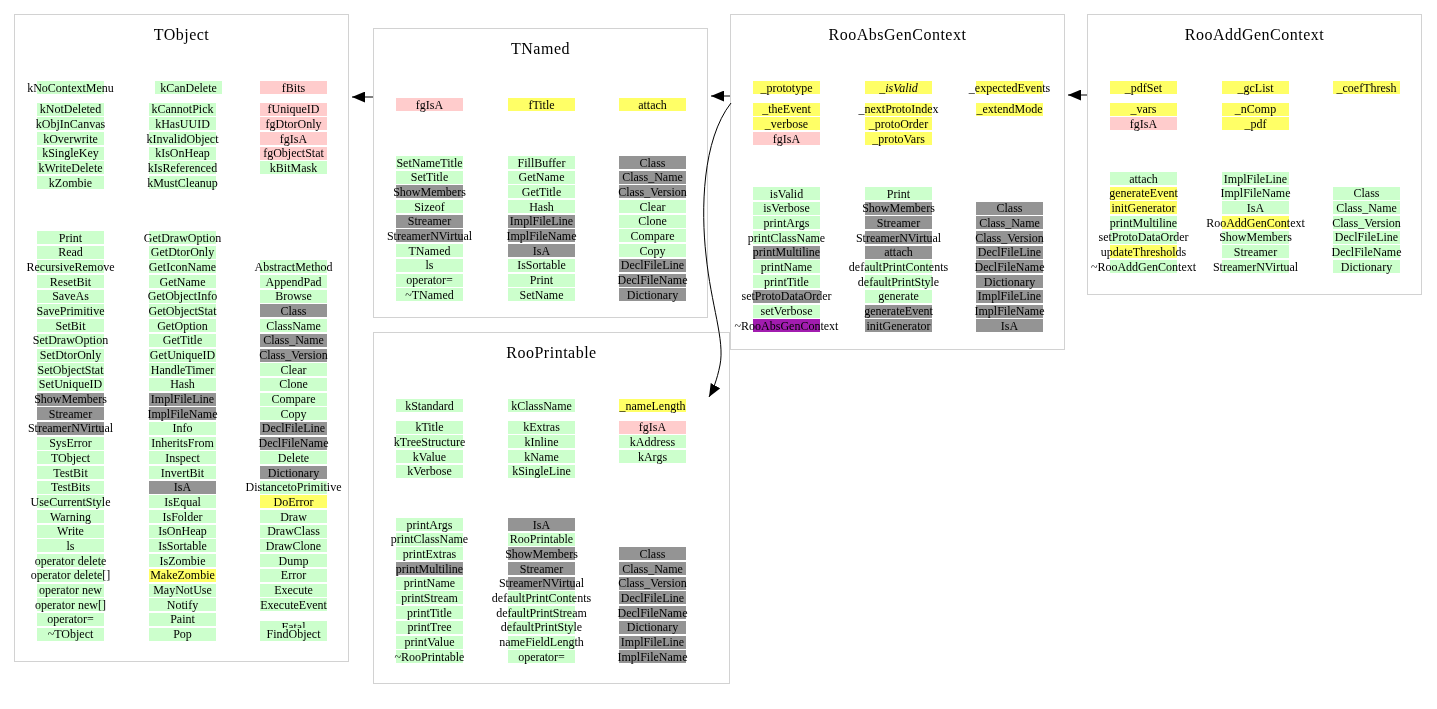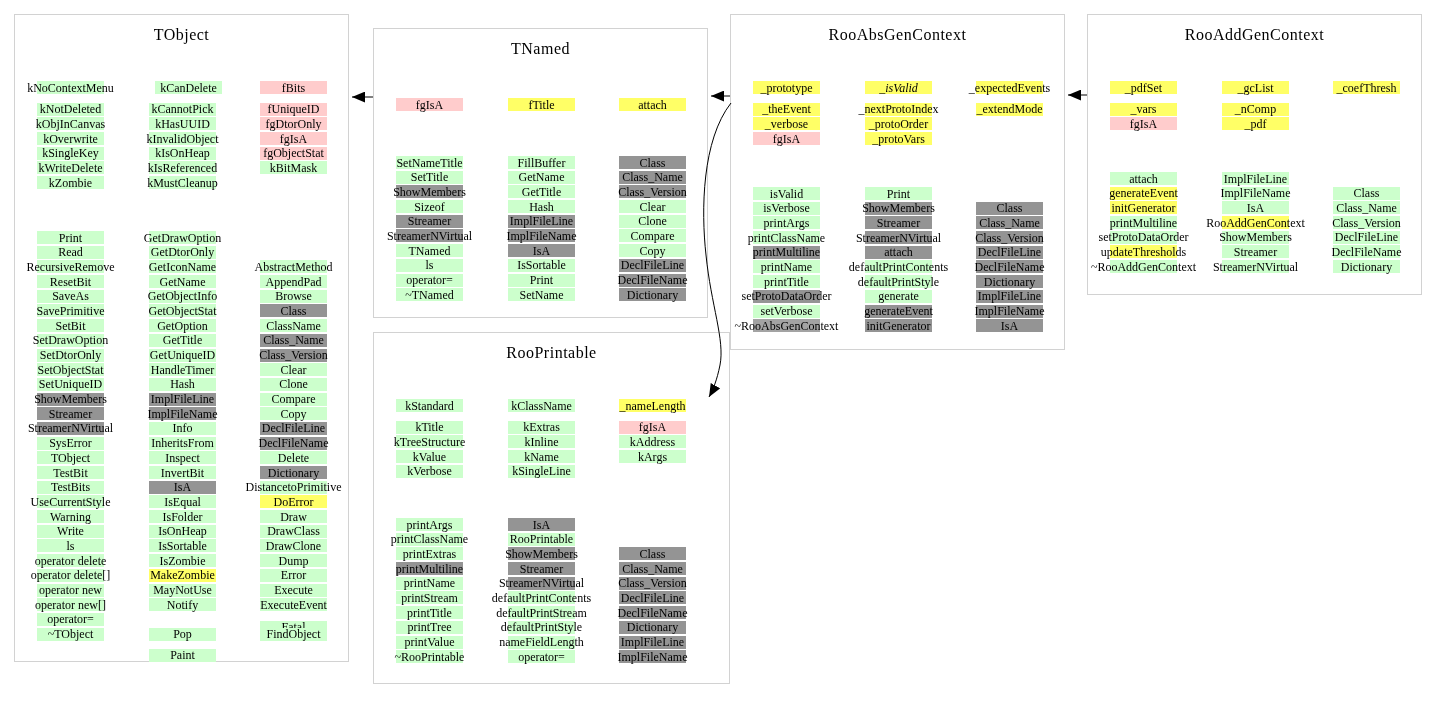--- a/index.html
+++ b/index.html
@@ -431,21 +431,21 @@
             <div class="cell" style="background-color: rgb(204, 255, 204);">
               <span>MayNotUse</span>
             </div>
           </div>
           <div class="mrow">
             <div class="cell" style="background-color: rgb(204, 255, 204);">
               <span>Notify</span>
             </div>
           </div>
           <div class="mrow">
-            <div class="cell" style="background-color: rgb(204, 255, 204); margin-top: 36px;">
+            <div class="cell" style="background-color: rgb(204, 255, 204);">
               <span>Paint</span>
             </div>
           </div>
           <div class="mrow">
             <div class="cell" style="background-color: rgb(204, 255, 204);">
               <span>Pop</span>
             </div>
           </div>
         </div>
       <div class="col c2 off2">
@@ -1099,21 +1099,21 @@
             <div class="cell" style="background-color: rgb(148, 148, 148);">
               <span>setProtoDataOrder</span>
             </div>
           </div>
           <div class="mrow">
             <div class="cell" style="background-color: rgb(204, 255, 204);">
               <span>setVerbose</span>
             </div>
           </div>
           <div class="mrow">
-            <div class="cell" style="background-color: #a3a3a3;">
+            <div class="cell" style="background-color: #a21caf;">
               <span>~RooAbsGenContext</span>
             </div>
           </div>
         </div>
       <div class="col c1">
           <div class="mrow">
             <div class="cell" style="background-color: rgb(204, 255, 204);">
               <span>Print</span>
             </div>
           </div>

